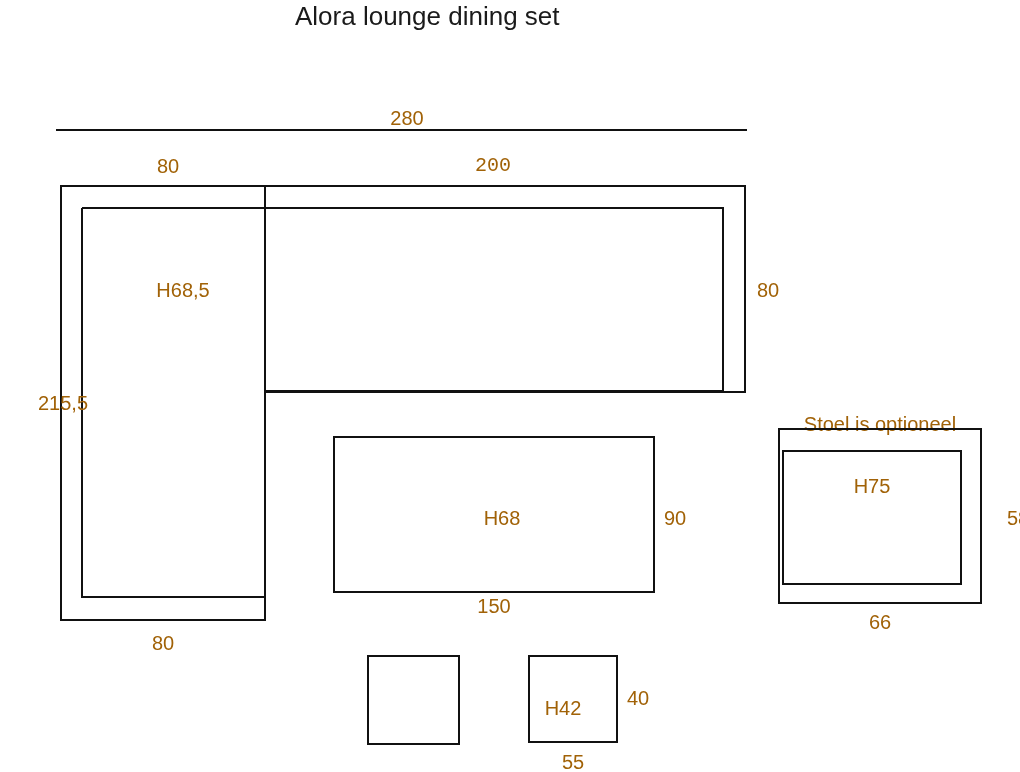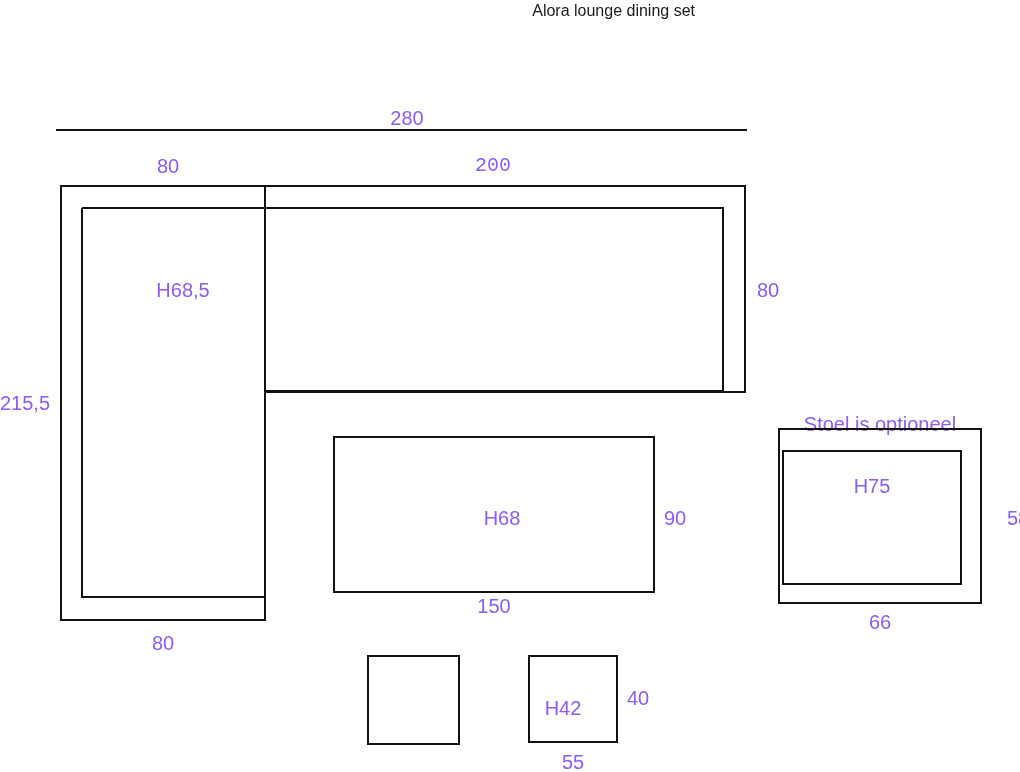--- a/index.html
+++ b/index.html
@@ -13,33 +13,33 @@
     height: 772px;
     background: #ffffff;
     font-family: "Liberation Sans", sans-serif;
     color: #1a1a1a;
     overflow: hidden;
   }
   .label {
     position: absolute;
     font-size: 20px;
     line-height: 1;
-    color: #8b5cf6;
+    color: #a16207;
     white-space: nowrap;
   }
   .label.center {
     text-align: center;
   }
   .title {
     position: absolute;
-    font-size: 16px;
+    font-size: 26px;
     line-height: 1;
     color: #1a1a1a;
     white-space: nowrap;
-    text-align: right;
+    text-align: left;
   }
   .shape {
     position: absolute;
     border: 2px solid #111111;
     background: transparent;
     box-sizing: border-box;
   }
   .dimline {
     position: absolute;
     background: #111111;
@@ -78,21 +78,21 @@
     <path d="M 82,208 L 723,208 L 723,391 L 265,391"></path>
     <path d="M 82,208 L 82,597 L 265,597"></path>
 
     <line x1="265" y1="186" x2="265" y2="620"></line>
   </svg>
 
   <div class="label center" style="left:133px; top:280px; width:100px;">H68,5</div>
 
   <div class="label" style="left:757px; top:280px;">80</div>
 
-  <div class="label" style="left:0px; top:393px;">215,5</div>
+  <div class="label" style="left:0px; top:393px;padding-left:38px;">215,5</div>
 
   <div class="label center" style="left:118px; top:633px; width:90px;">80</div>
 
   <div class="shape" style="left:333px; top:436px; width:322px; height:157px;"></div>
   <div class="label center" style="left:452px; top:508px; width:100px;">H68</div>
   <div class="label" style="left:664px; top:508px;">90</div>
   <div class="label center" style="left:449px; top:596px; width:90px;">150</div>
 
   <div class="label center" style="left:770px; top:414px; width:220px;">Stoel is optioneel</div>
   <div class="shape" style="left:778px; top:428px; width:204px; height:176px;"></div>

